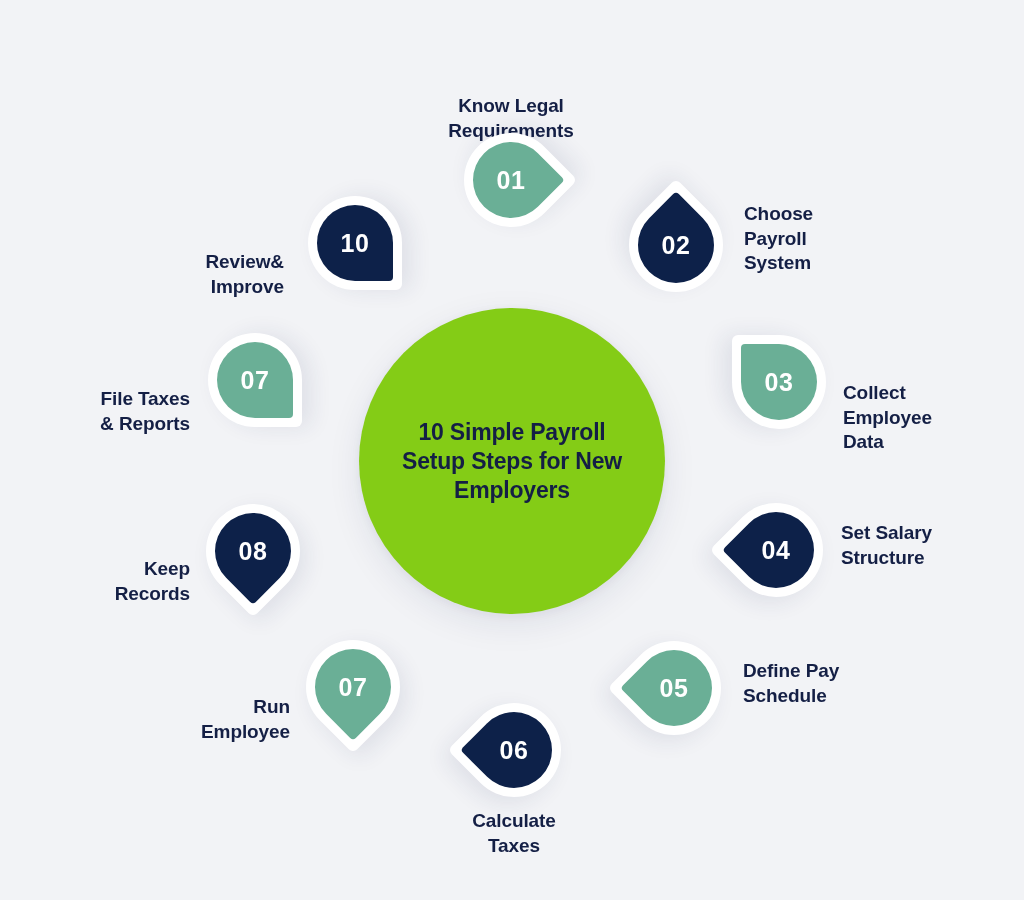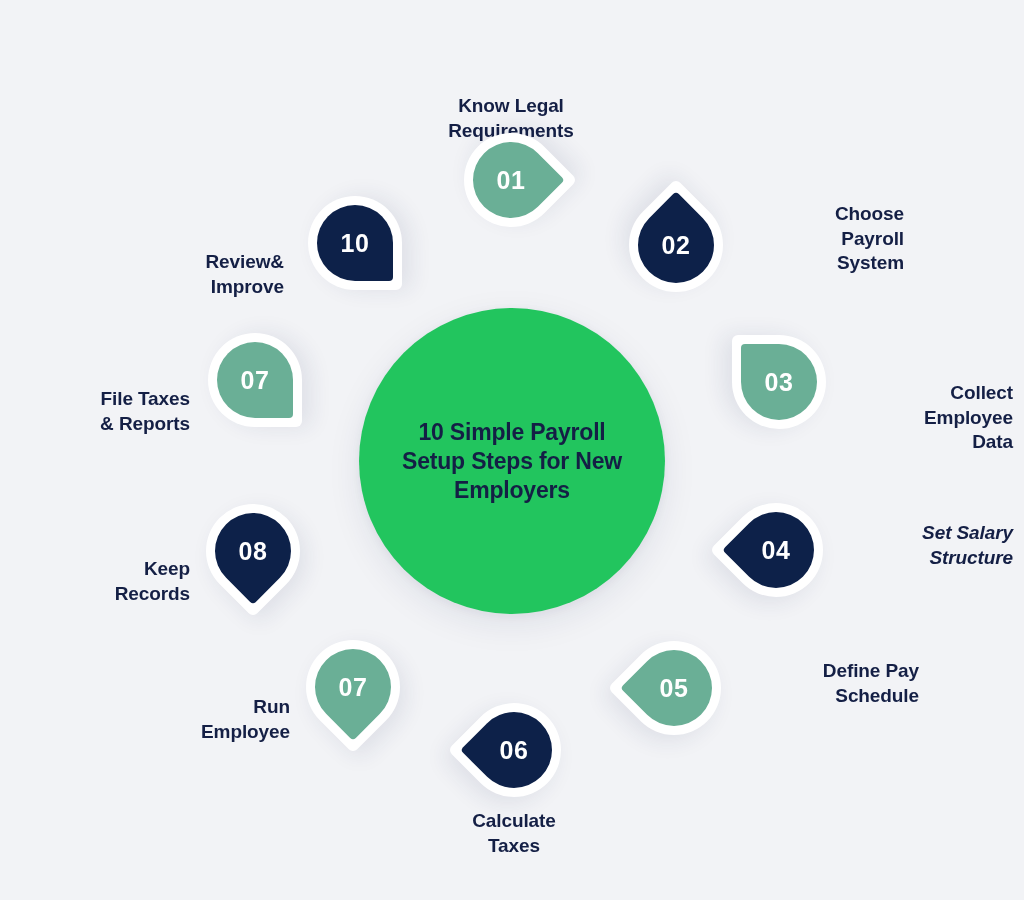--- a/index.html
+++ b/index.html
@@ -24,21 +24,21 @@
   }
 
   
   #center-hub {
     position: absolute;
     left: 359px;
     top: 308px;
     width: 306px;
     height: 306px;
     border-radius: 50%;
-    background: #22c55e;
+    background: #84cc16;
     box-shadow: 0 10px 34px rgba(27, 40, 80, 0.085),
                 0 2px 10px rgba(27, 40, 80, 0.05);
     display: flex;
     align-items: center;
     justify-content: center;
   }
 
   #center-title {
     width: 252px;
     text-align: center;
@@ -101,21 +101,21 @@
   .step-label {
     position: absolute;
     font-size: 19px;
     line-height: 24.5px;
     font-weight: bold;
     color: #141f45;
     white-space: pre-line;
     letter-spacing: -0.1px;
   }
 
-  .step-label.align-left   { text-align: right; }
+  .step-label.align-left   { text-align: left; }
   .step-label.align-right  { text-align: right; margin-top: 36px; }
   .step-label.align-center { text-align: center; }
 </style>
 </head>
 <body>
 
 <div id="infographic">
 
   <div id="center-hub">
     <div id="center-title">10 Simple Payroll Setup Steps for New Employers</div>
@@ -138,21 +138,21 @@
         <div class="step-number">02</div>
       </div>
       <div class="step-label align-left" style="left: 843px; top: 341px; width: 170px; margin-top: 40px;">Collect
 Employee
 Data</div>
       <div class="step-node" style="left: 779px; top: 382px;">
         <div class="halo" style="transform: rotate(90deg);"></div>
         <div class="bubble green" style="transform: rotate(90deg); background: rgb(106, 175, 150);"></div>
         <div class="step-number">03</div>
       </div>
-      <div class="step-label align-left" style="left: 841px; top: 521px; width: 172px; font-style: italic;">Set Salary
+      <div class="step-label align-left" style="left: 841px; top: 521px; width: 172px;">Set Salary
 Structure</div>
       <div class="step-node" style="left: 776px; top: 550px;">
         <div class="halo" style="transform: rotate(45deg);"></div>
         <div class="bubble navy" style="transform: rotate(45deg); background: rgb(13, 33, 73);"></div>
         <div class="step-number">04</div>
       </div>
       <div class="step-label align-left" style="left: 743px; top: 659px; width: 176px;">Define Pay
 Schedule</div>
       <div class="step-node" style="left: 674px; top: 688px;">
         <div class="halo" style="transform: rotate(45deg);"></div>

